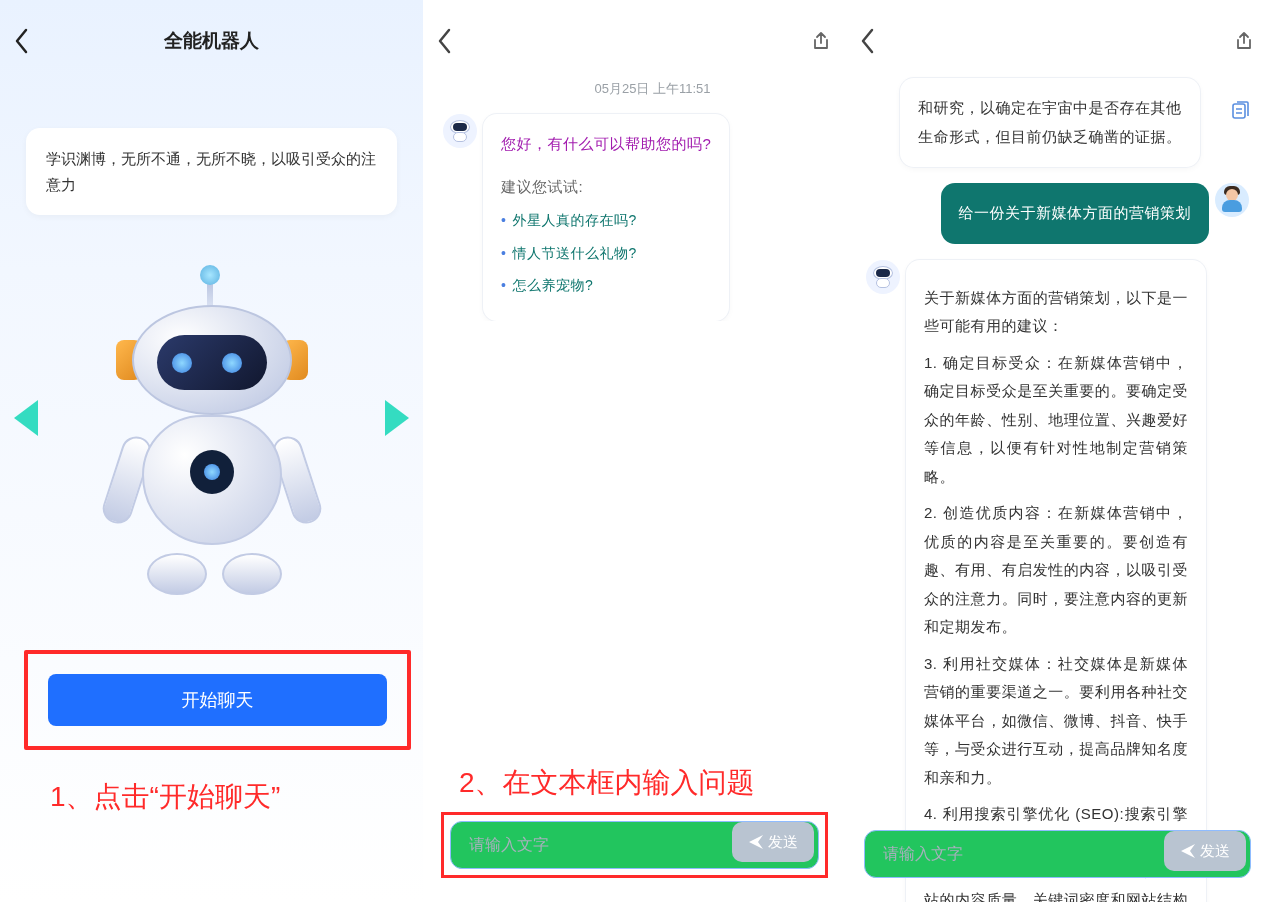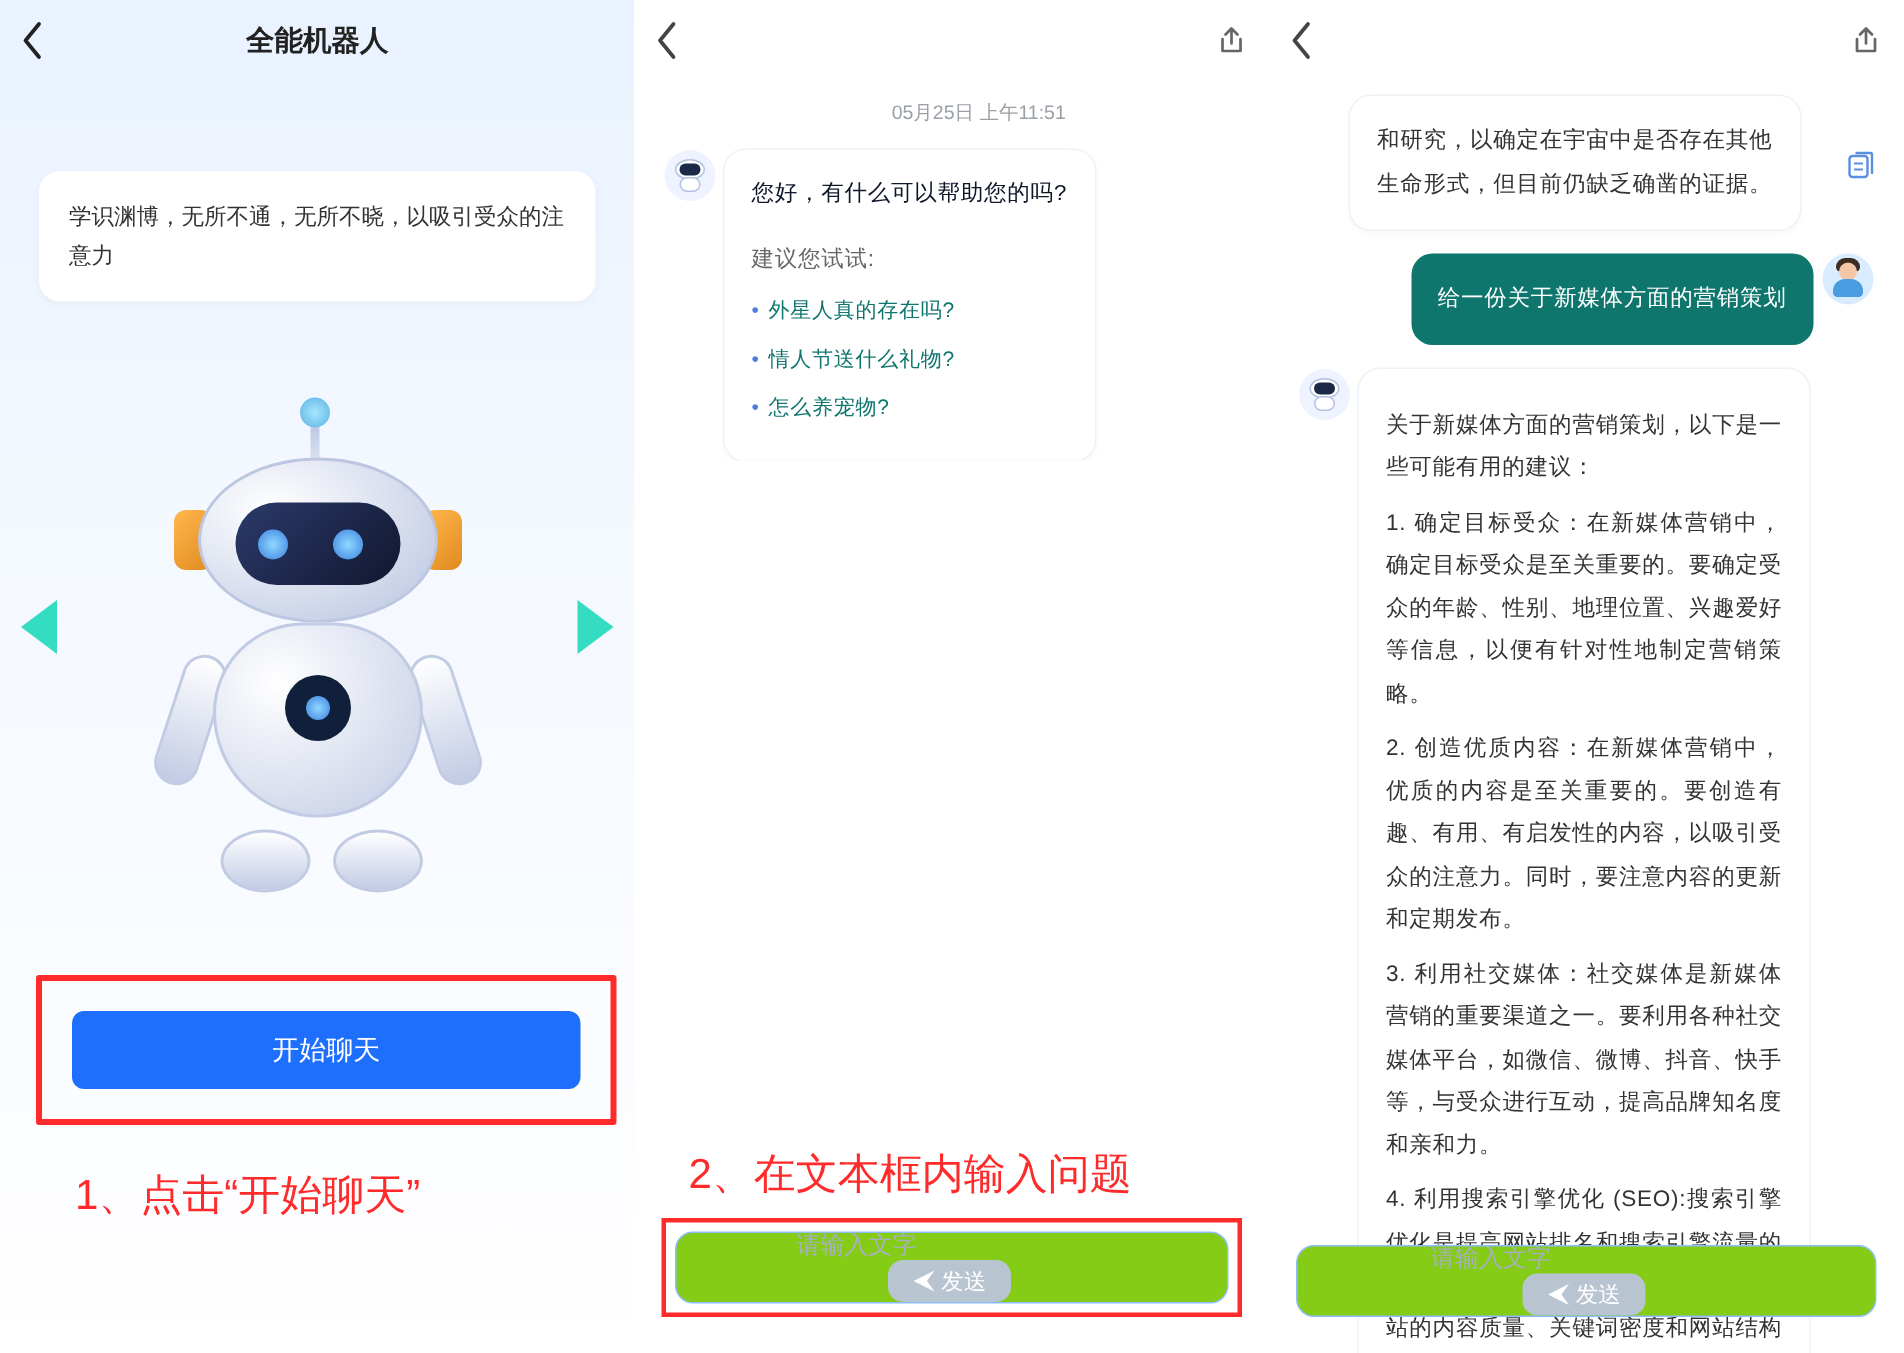--- a/index.html
+++ b/index.html
@@ -20,20 +20,21 @@
   }
   .panel1 {
     background: linear-gradient(180deg, #e9f2ff 0%, #f2f7ff 30%, #ffffff 100%);
   }
   .topbar {
     height: 54px;
     display: flex;
     align-items: center;
     padding: 0 14px;
     position: relative;
+    margin-top: 14px;
   }
   .back-icon svg { display: block; }
   .title {
     position: absolute;
     left: 0; right: 0;
     text-align: center;
     font-weight: 700;
     font-size: 19px;
     color: #222;
     pointer-events: none;
@@ -265,21 +266,21 @@
   .bubble.bot {
     background: #fff;
     color: #333;
     box-shadow: 0 0 0 1px #eef1f6, 0 2px 6px rgba(0,0,0,0.04);
   }
   .bubble.user {
     background: #0f766e;
     color: #fff;
   }
   .suggest-head { color:#666; margin-top:14px; margin-bottom:6px; }
-  .greeting { color:#0f172a;font-family:Liberation Mono, monospace; }
+  .greeting { color:#a21caf; }
   .suggest {
     color: #0f766e;
     font-size: 14px;
     margin: 6px 0;
     cursor: pointer;
   }
   .suggest::before {
     content: "•";
     color: #4a7fe0;
     margin-right: 6px;
@@ -300,27 +301,25 @@
     position: absolute;
     bottom: 24px;
     left: 18px; right: 18px;
   }
   .input-wrap.highlight {
     border: 3px solid #ff2a2a;
     padding: 6px;
   }
   .input-bar {
     display: flex;
-    align-items: center;
     border: 1.5px solid #8fbcff;
-    background: #84cc16;
+    background: #22c55e;
     border-radius: 12px;
     height: 48px;
     overflow: hidden;
-    flex-direction: column;
   }
   .input-bar input {
     flex: 1;
     border: none;
     background: transparent;
     padding: 0 18px;
     font-size: 16px;
     outline: none;
     color: #333;
   }

